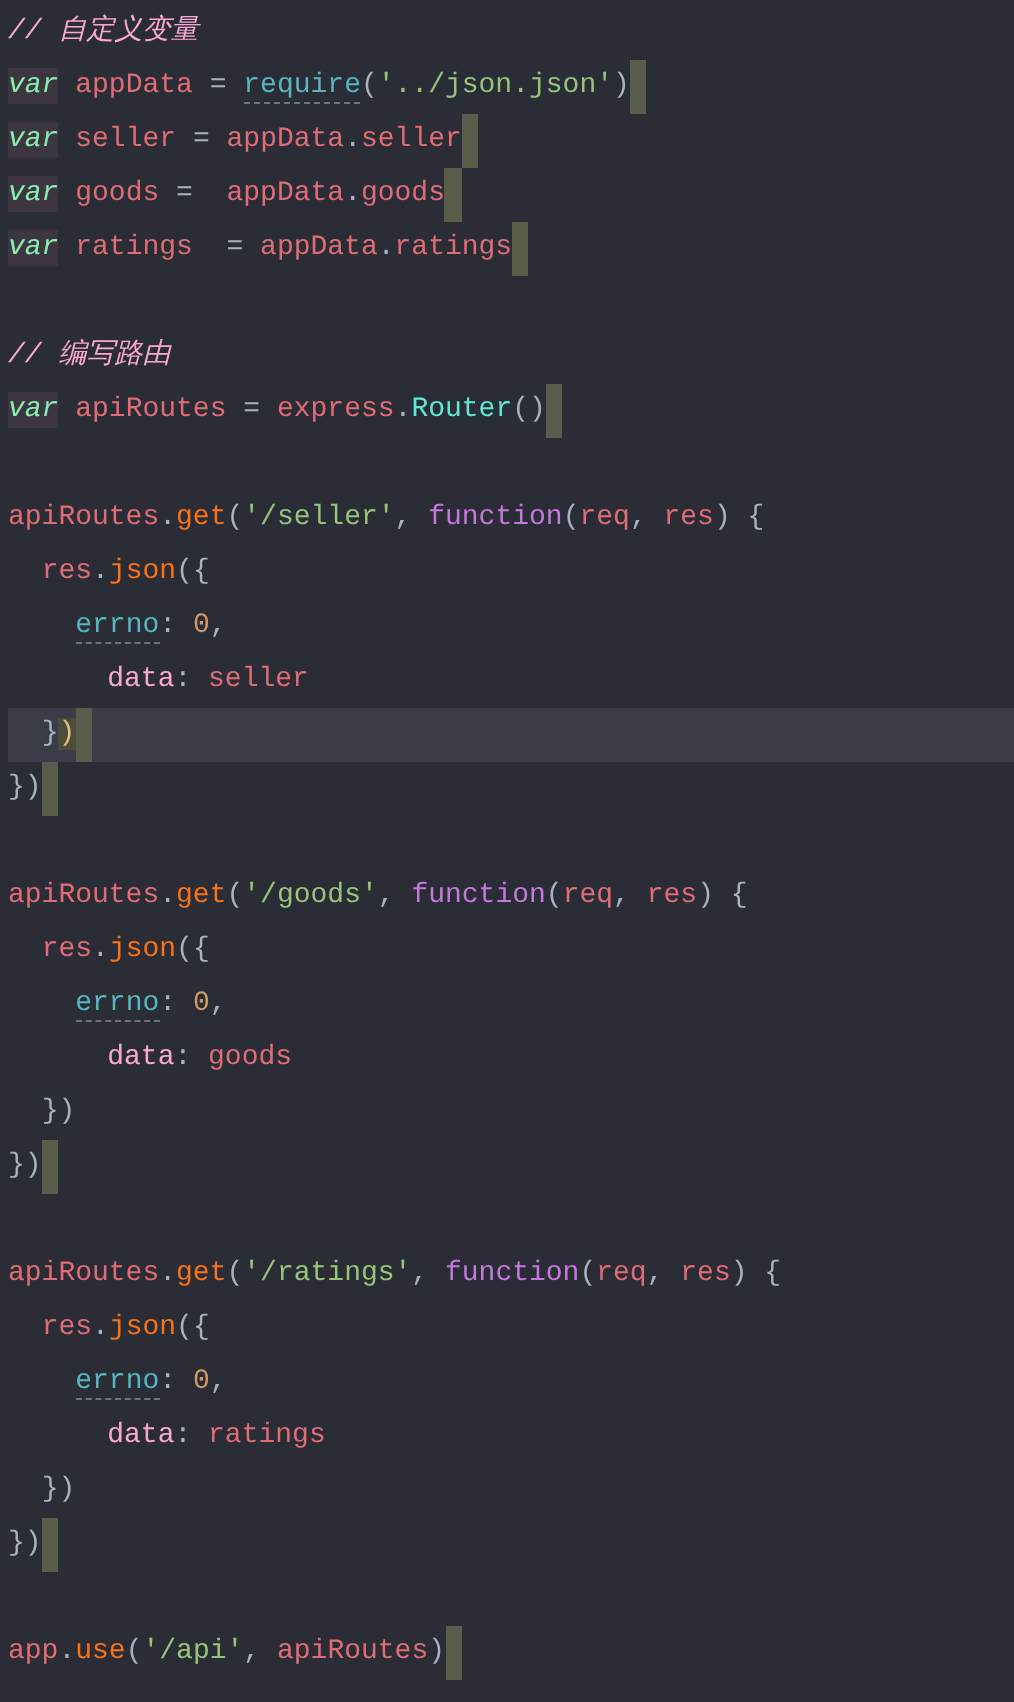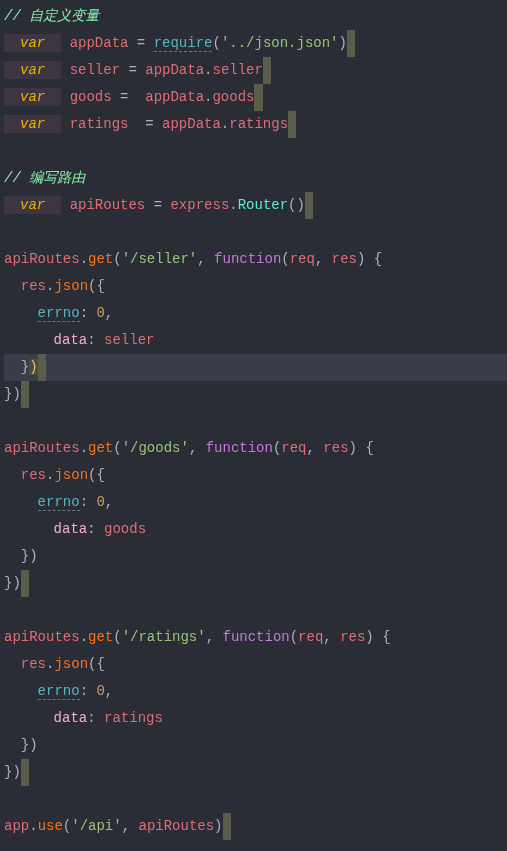--- a/index.html
+++ b/index.html
@@ -19,27 +19,27 @@
       padding-top: 3px;
       padding-left: 4px;
     }
     .line {
       white-space: pre;
       height: 27px;
     }
     .line.highlighted {
       background: #3a3d48;
     }
-    .comment { color: #86efac; font-style: italic; }
+    .comment { color: #f9a8d4; font-style: italic; }
     .keyword { color: #c678dd; }
     .var-kw { 
-      color: #eab308; 
+      color: #86efac; 
       font-style: italic;
       background: #3d3640;
-      padding: 1px 16px;
+      padding: 1px 0;
     }
     .variable { color: #e06c75; }
     .function-name { color: #f97316; }
     .function-call { color: #56b6c2; }
     .string { color: #98c379; }
     .number { color: #d19a66; }
     .punct { color: #abb2bf; }
     .paren { color: #abb2bf; }
     .default { color: #abb2bf; }
     .underline { 

